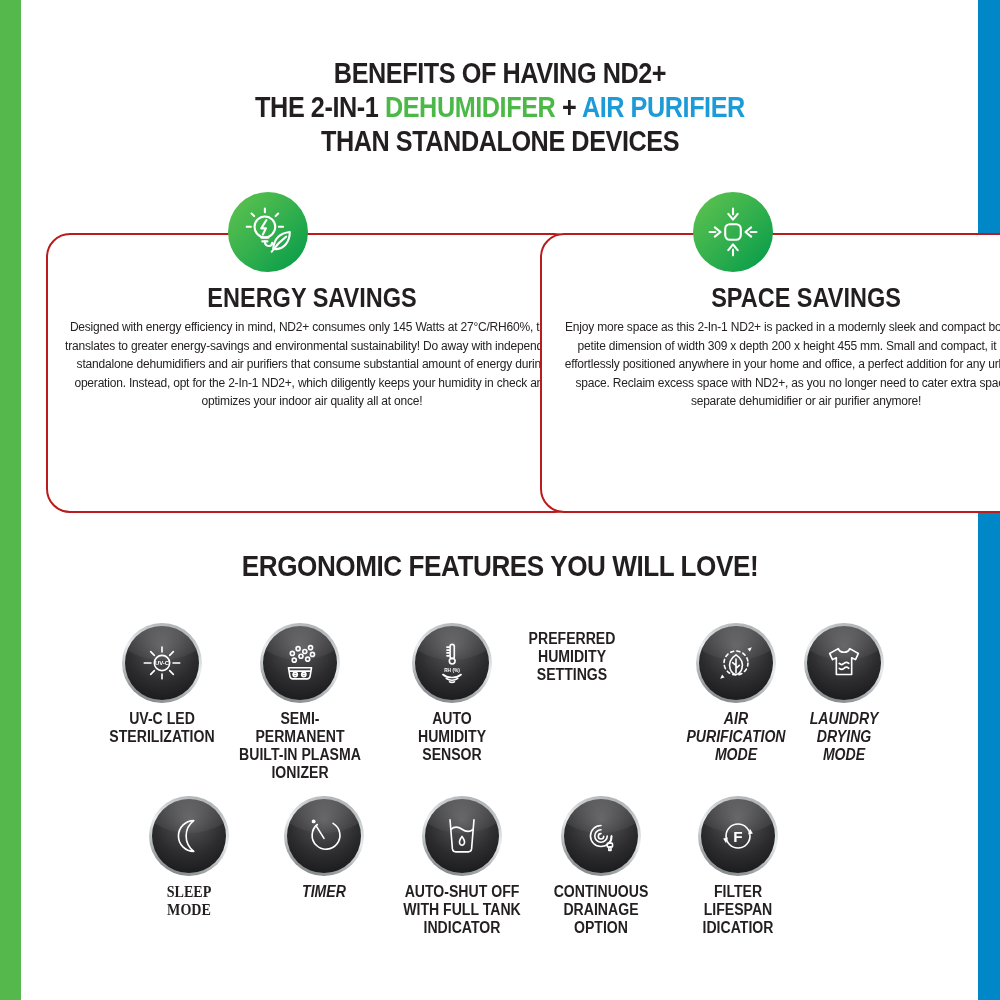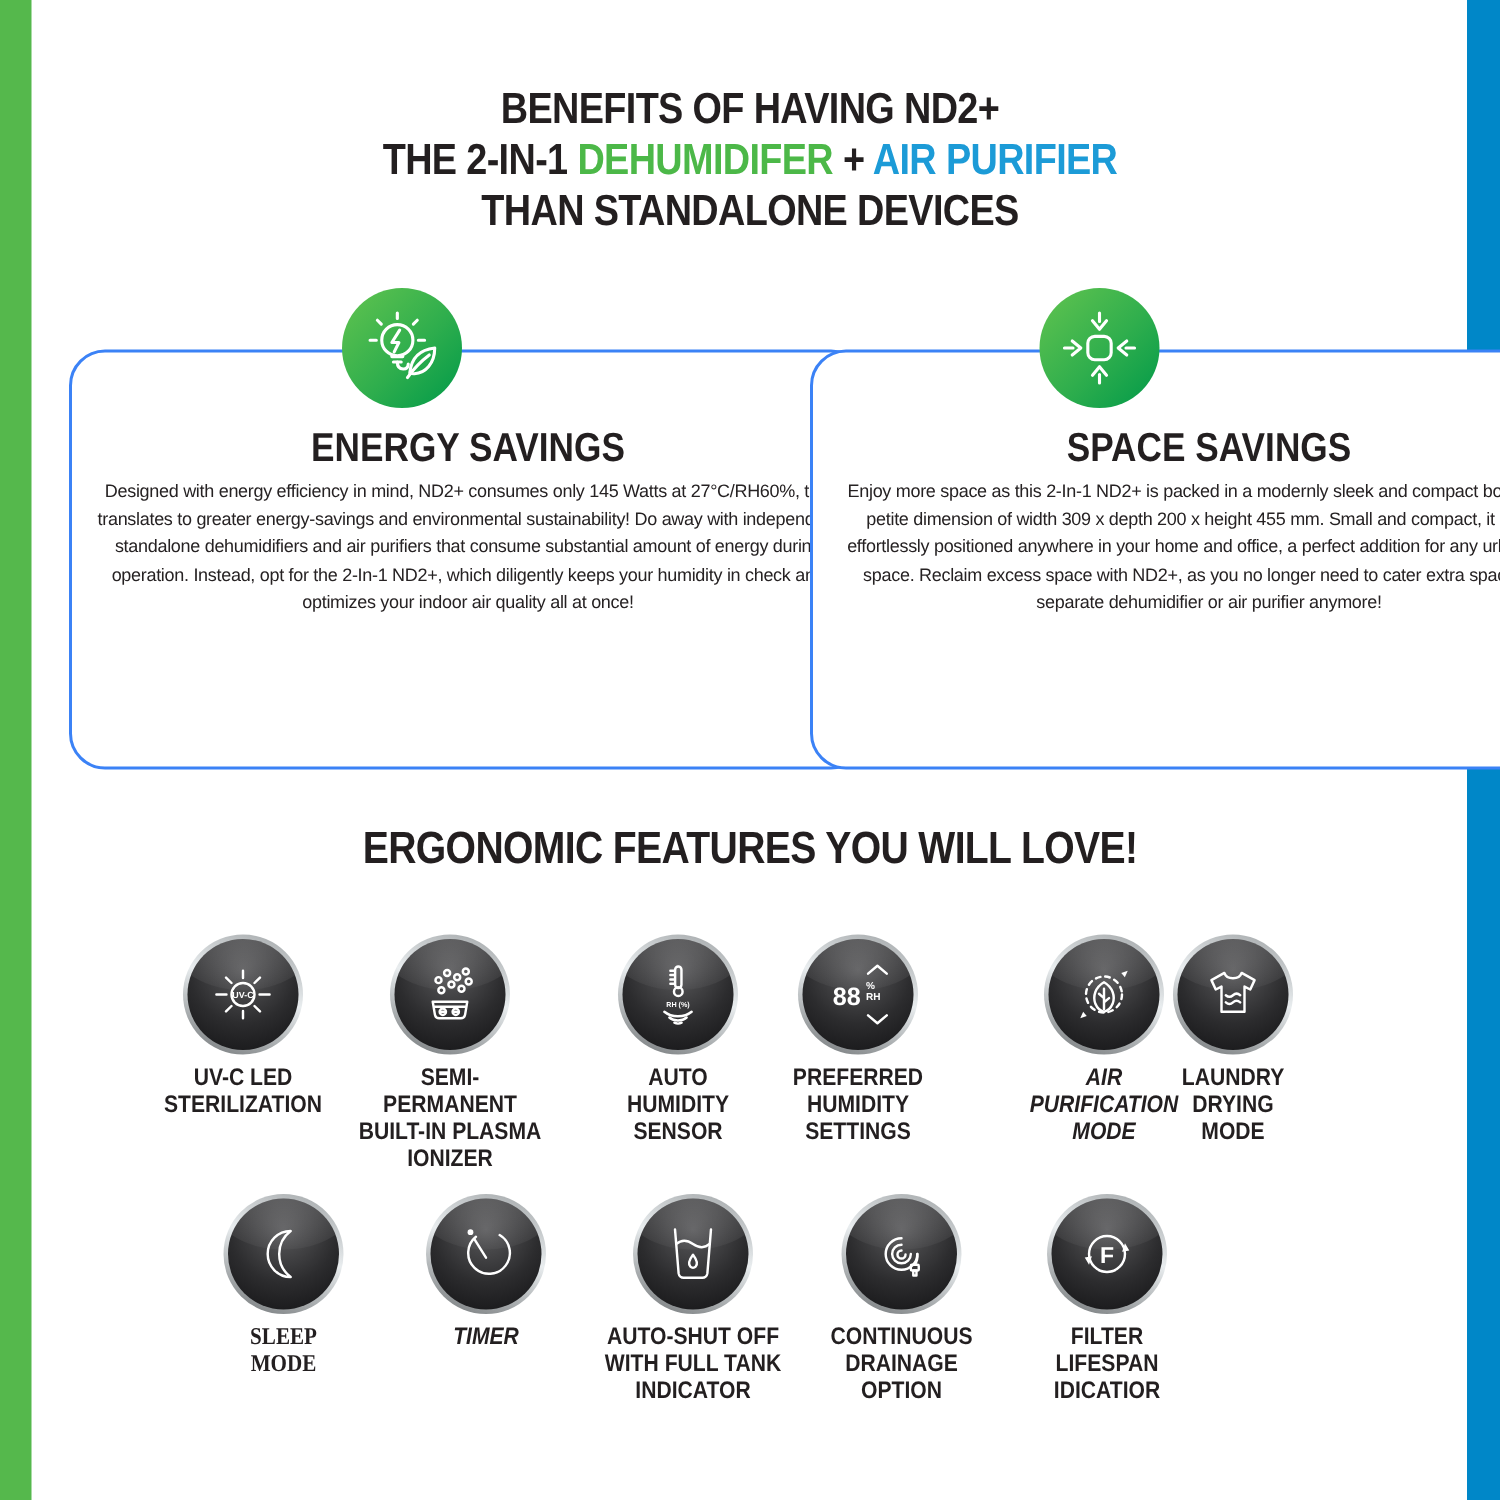--- a/index.html
+++ b/index.html
@@ -10,41 +10,41 @@
   .sidebar.right{right:0;width:22px;background:#0087c8;}
 
   .cond{transform:scaleX(0.87);transform-origin:50% 50%;}
 
   .main-title{position:absolute;top:56px;left:0;width:100%;text-align:center;
               font-weight:bold;font-size:29px;line-height:34px;letter-spacing:-0.5px;}
   .t-green{color:#4cb848;}
   .t-blue{color:#1c9bd7;}
 
   .card{position:absolute;top:233px;width:532px;height:280px;background:#fff;
-        border:2px solid #3b82f6;border-radius:24px;box-sizing:border-box;}
+        border:2px solid #b91c1c;border-radius:24px;box-sizing:border-box;}
   .card.c1{left:46px;}
   .card.c2{left:540px;}
   .gcircle{position:absolute;top:192px;width:80px;height:80px;border-radius:50%;
            background:linear-gradient(135deg,#62c44f 0%,#2fae4d 55%,#009949 100%);
            display:flex;align-items:center;justify-content:center;z-index:3;}
   .gcircle.g1{left:228px;}
   .gcircle.g2{left:693px;}
   .card-title{margin-top:48px;text-align:center;font-weight:bold;font-size:27px;line-height:30px;}
   .card-body{margin:5px 13px 0 13px;text-align:center;font-size:12px;line-height:18.6px;
              letter-spacing:-0.2px;color:#262223;}
 
   .section-heading{position:absolute;top:549px;left:0;width:100%;text-align:center;
                    font-weight:bold;font-size:30px;letter-spacing:-0.5px;}
 
   .feat-row{position:absolute;left:0;width:1000px;}
   .feat-row.r1{top:623px;}
   .feat-row.r2{top:796px;}
   .feat{position:absolute;width:140px;text-align:center;}
   .r1 .p0{left:92px;}  .r1 .p1{left:230px;} .r1 .p2{left:382px;}
-  .r1 .p3{left:502px;} .r1 .p4{left:666px;font-style:italic;} .r1 .p5{left:752px;}
+  .r1 .p3{left:502px;} .r1 .p4{left:666px;font-style:italic;} .r1 .p5{left:774px;font-style:italic;}
   .r2 .p0{left:119px;font-family:Liberation Serif, serif;} .r2 .p1{left:254px;font-style:italic;} .r2 .p2{left:392px;}
   .r2 .p3{left:531px;} .r2 .p4{left:668px;}
 
   .coin{width:74px;height:74px;margin:0 auto;border-radius:50%;padding:3px;
         background:linear-gradient(200deg,#9ea2a4 0%,#e9edef 45%,#6e7274 100%);}
   .coin-in{position:relative;width:74px;height:74px;border-radius:50%;overflow:hidden;
            background:radial-gradient(circle at 50% 28%,#5a5a5c 0%,#2c2c2e 55%,#121214 100%);
            display:flex;align-items:center;justify-content:center;}
   .coin-in::before{content:'';position:absolute;top:-32%;left:-12%;width:124%;height:78%;
            border-radius:50%;background:linear-gradient(rgba(255,255,255,0.26),rgba(255,255,255,0.03));}
@@ -167,31 +167,20 @@
           <path d="M21.5 43.6 a4.5 3.5 0 0 0 5 0"></path>
         </svg>
       </div>
         </div>
       <div class="feat-label">AUTO
 HUMIDITY
 SENSOR</div>
     </div>
 
     <div class="feat p3">
-      <div class="coin">
-          <div class="coin-in">
-        <svg class="line" width="46" height="46" viewBox="0 0 48 48">
-          <text x="6.5" y="31.5" font-size="17.5">88</text>
-          <text x="29.5" y="20" font-size="7">%</text>
-          <text x="29.5" y="27.5" font-size="7">RH</text>
-          <path d="M31 9.5 L37.5 4 L44 9.5"></path>
-          <path d="M31 38.5 L37.5 44 L44 38.5"></path>
-        </svg>
-      </div>
-        </div>
       <div class="feat-label">PREFERRED
 HUMIDITY
 SETTINGS</div>
     </div>
 
     <div class="feat p4">
       <div class="coin">
           <div class="coin-in">
         <svg class="line" width="46" height="46" viewBox="0 0 48 48">
           <circle cx="24" cy="24" r="12.5" stroke-dasharray="3.2 3.4"></circle>

